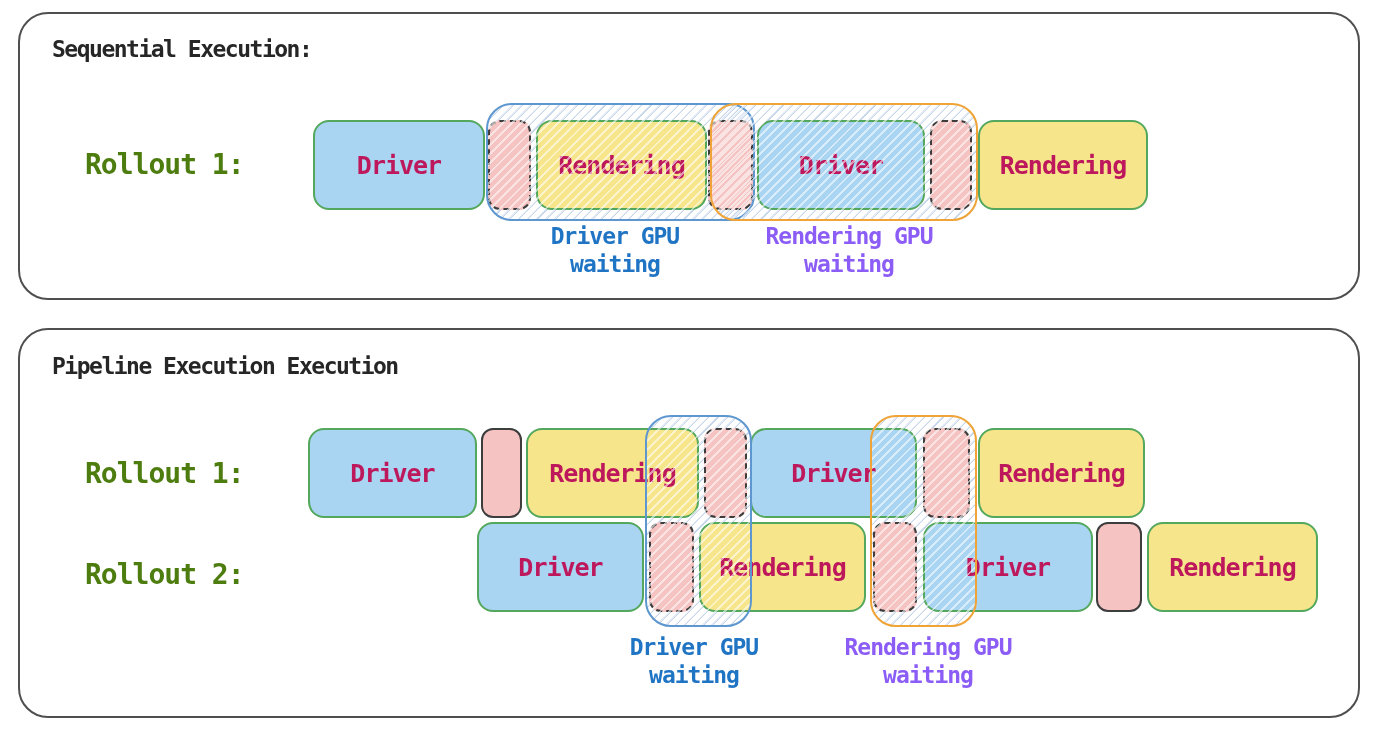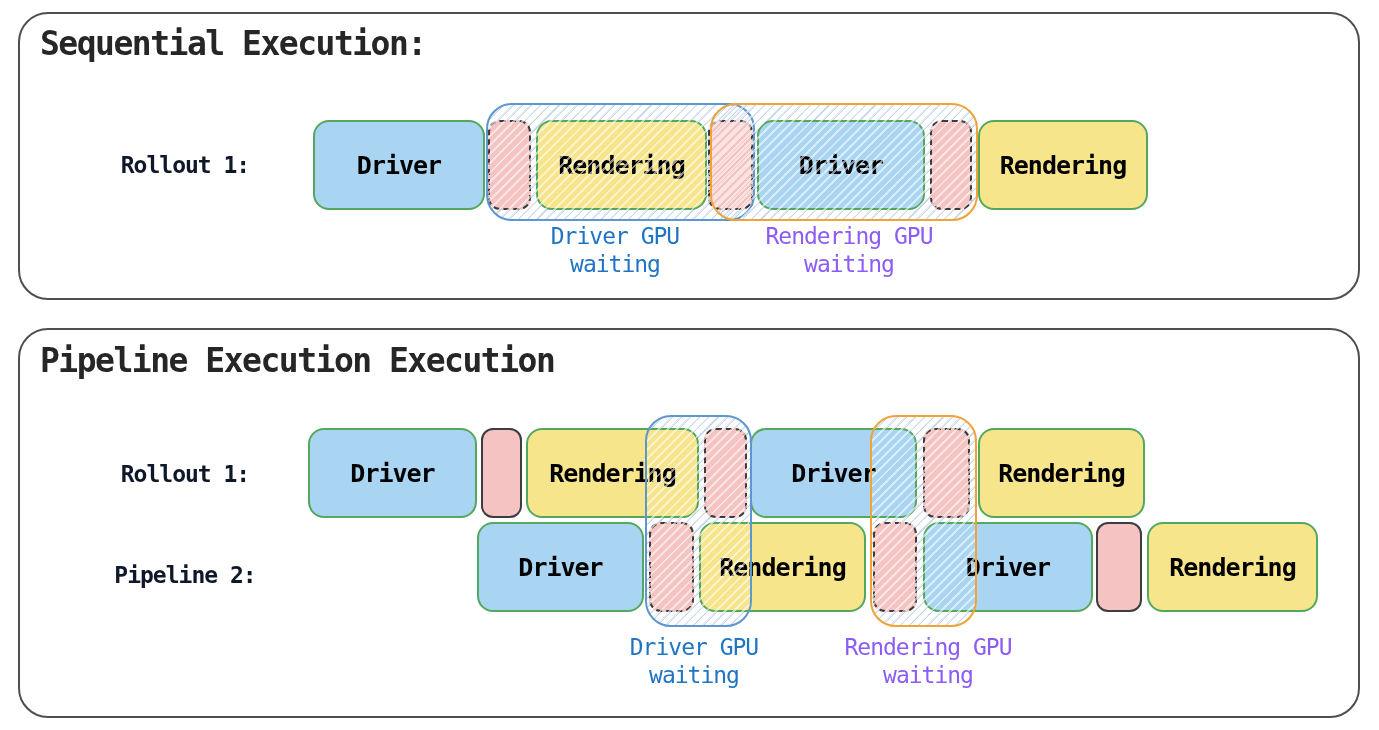--- a/index.html
+++ b/index.html
@@ -5,54 +5,54 @@
   html,body{margin:0;padding:0;background:#ffffff;}
   #stage{
     position:relative;width:1379px;height:730px;background:#ffffff;overflow:hidden;
     font-family:"DejaVu Sans Mono","Liberation Mono",monospace;
   }
   .panel{
     position:absolute;box-sizing:border-box;background:#ffffff;
     border:2px solid #4f4f4f;border-radius:30px;z-index:0;
   }
   .panel-title{
-    position:absolute;margin:0;z-index:2;white-space:nowrap;
-    font-size:33px;font-weight:bold;letter-spacing:-1.5px;color:#262626;
+    position:absolute;margin:12px;z-index:2;white-space:nowrap;
+    font-size:23px;font-weight:bold;letter-spacing:-1.5px;color:#262626;
   }
   .row-label{
-    position:absolute;z-index:2;text-align:center;white-space:nowrap;
-    font-size:23px;font-weight:bold;letter-spacing:-1px;color:#0f172a;line-height:30px;
+    position:absolute;z-index:2;text-align:left;white-space:nowrap;
+    font-size:28px;font-weight:bold;letter-spacing:-1px;color:#4d7c0f;line-height:30px;
   }
   .block{
     position:absolute;box-sizing:border-box;z-index:2;
     display:flex;align-items:center;justify-content:center;
   }
   .block-driver{background:#a9d4f2;border:2px solid #54a85e;border-radius:16px;}
   .block-rendering{background:#f7e58b;border:2px solid #54a85e;border-radius:16px;}
   .block-gap{background:#f4c3c2;border:2px solid #3d3d3d;border-radius:12px;}
   .gap-dashed{border-style:dashed;}
   .block span{
-    font-size:25px;font-weight:bold;color:#000000;letter-spacing:-1px;white-space:nowrap;
+    font-size:25px;font-weight:bold;color:#be185d;letter-spacing:-1px;white-space:nowrap;
   }
   .wait-under{
     position:absolute;z-index:1;border-radius:26px;
     background:repeating-linear-gradient(135deg,
       rgba(130,165,210,0.45) 0 1.8px, transparent 1.8px 6.5px);
   }
   .wait-over{
     position:absolute;box-sizing:border-box;z-index:3;border-radius:26px;
     border:2.5px solid;pointer-events:none;
     background:repeating-linear-gradient(135deg,
       transparent 0 2.7px, rgba(255,255,255,0.55) 2.7px 4.7px, transparent 4.7px 6.5px);
   }
   .wait-driver.wait-over{border-color:#5e97d0;}
   .wait-rendering.wait-over{border-color:#f0a437;}
   .annotation{
     position:absolute;z-index:4;text-align:center;
-    font-size:23px;font-weight:normal;letter-spacing:-1px;line-height:28px;
+    font-size:23px;font-weight:bold;letter-spacing:-1px;line-height:28px;
   }
   .annotation span{display:block;white-space:nowrap;}
   .ann-driver{color:#1f74c4;}
   .ann-rendering{color:#8b5cf6;}
 </style>
 </head>
 <body>
 
 <div id="stage">
 
@@ -64,21 +64,21 @@
     <span>waiting</span>
   </div>
   <div class="annotation ann-rendering" style="left: 709px; top: 222px; width: 280px;">
     <span>Rendering GPU</span>
     <span>waiting</span>
   </div>
 
   <section class="panel" style="left: 18px; top: 328px; width: 1342px; height: 390px;"></section>
   <h2 class="panel-title" style="left: 40px; top: 341px;">Pipeline Execution Execution</h2>
   <div class="row-label" style="left: 85px; top: 459px; width: 200px; height: 30px;">Rollout 1:</div>
-  <div class="row-label" style="left: 85px; top: 560px; width: 200px; height: 30px;">Pipeline 2:</div>
+  <div class="row-label" style="left: 85px; top: 560px; width: 200px; height: 30px;">Rollout 2:</div>
   <div class="annotation ann-driver" style="left: 554px; top: 633px; width: 280px;">
     <span>Driver GPU</span>
     <span>waiting</span>
   </div>
   <div class="annotation ann-rendering" style="left: 788px; top: 633px; width: 280px;">
     <span>Rendering GPU</span>
     <span>waiting</span>
   </div>
 
 <div class="wait-under wait-driver" style="left: 486px; top: 103px; width: 269px; height: 118px;"></div>

